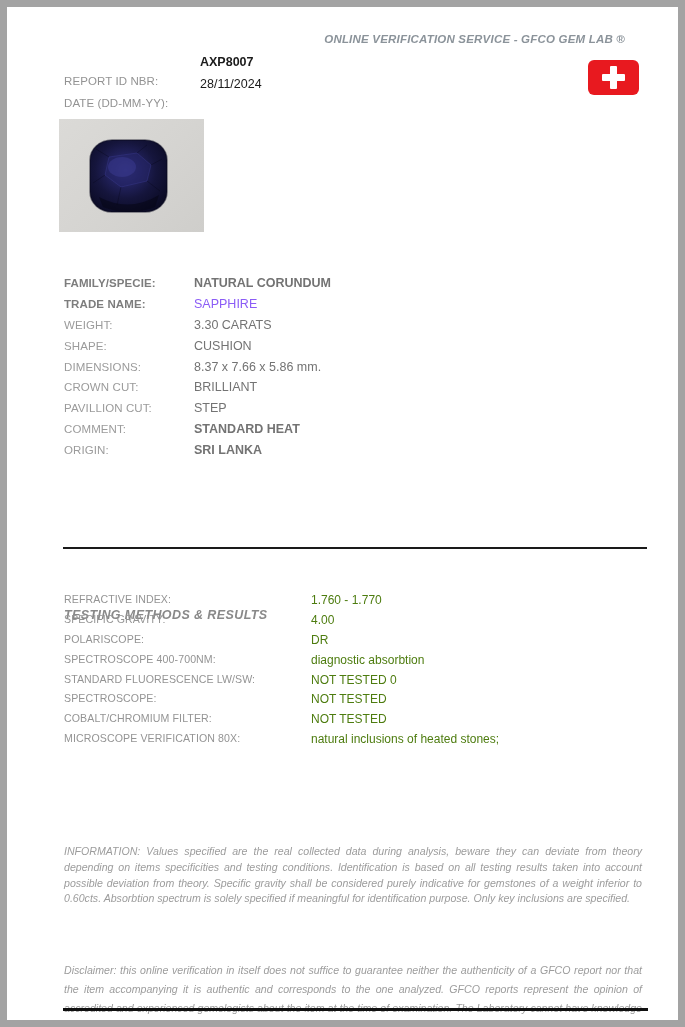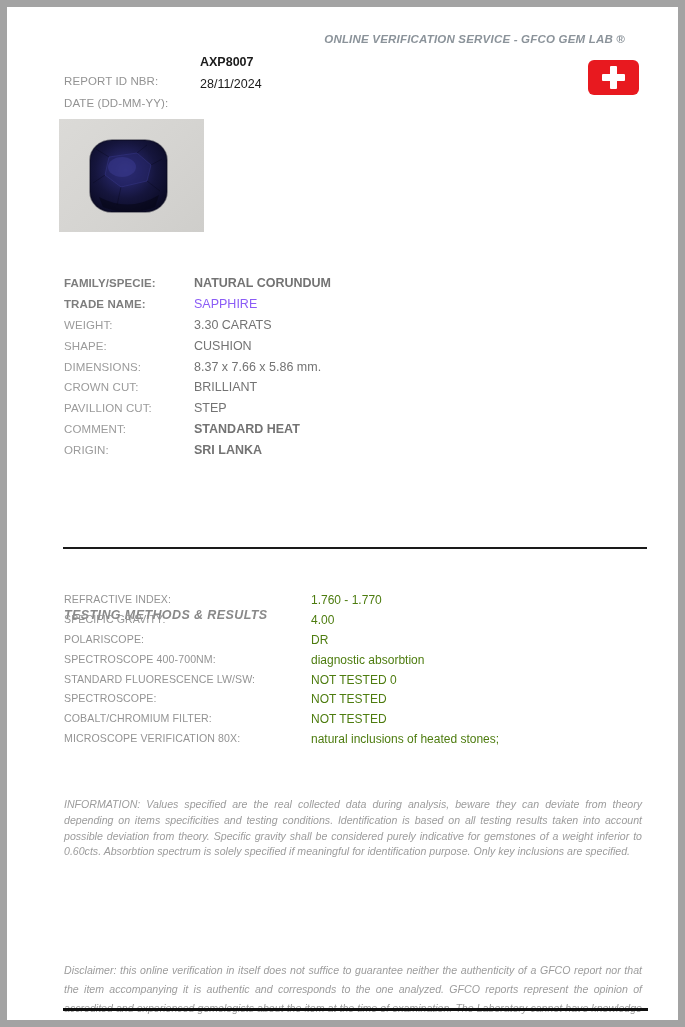--- a/index.html
+++ b/index.html
@@ -124,21 +124,21 @@
   
   .para {
     position: absolute;
     left: 57px;
     width: 578px;
     font-size: 10.6px;
     font-style: italic;
     color: #9c9c9c;
     text-align: justify;
   }
-  .info-para { top: 790px; line-height: 15.8px; font-style: italic; }
+  .info-para { top: 837px; line-height: 15.8px; font-style: italic; }
   .disclaimer-para { top: 954px; line-height: 19px; }
 </style>
 </head>
 <body>
 
 <div class="page">
 
   <div class="service-title">ONLINE VERIFICATION SERVICE - GFCO GEM LAB ®</div>
 
   <div class="id-block">

